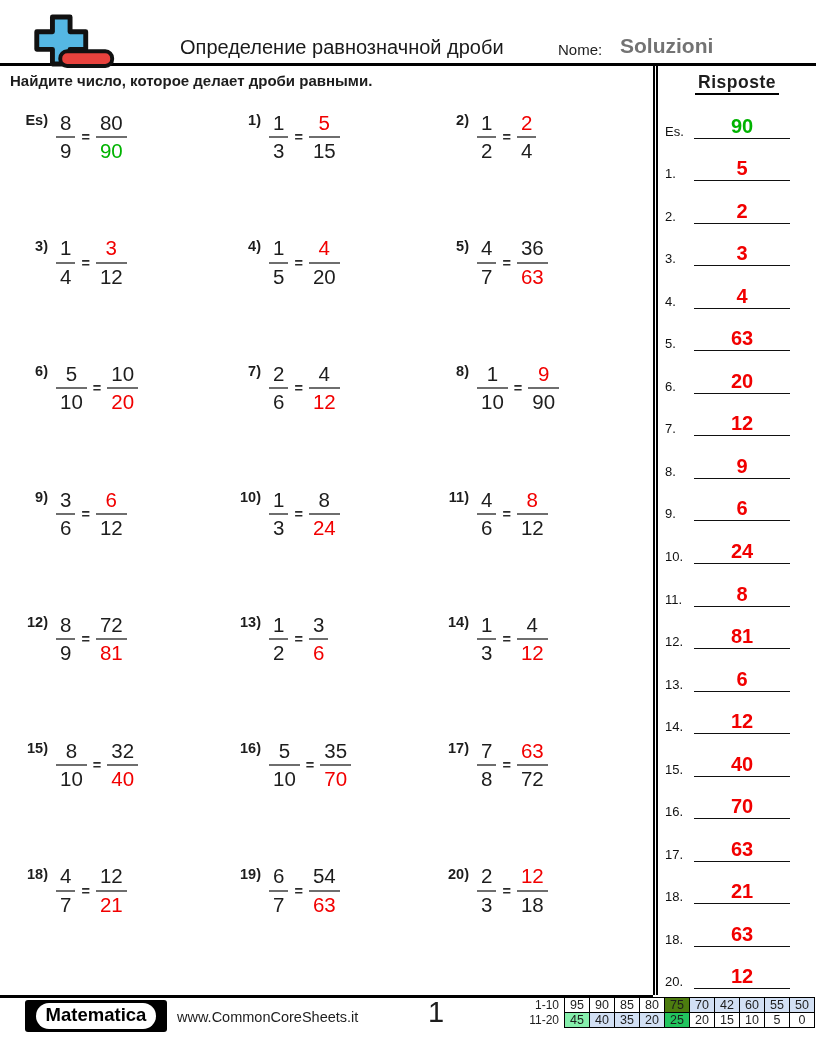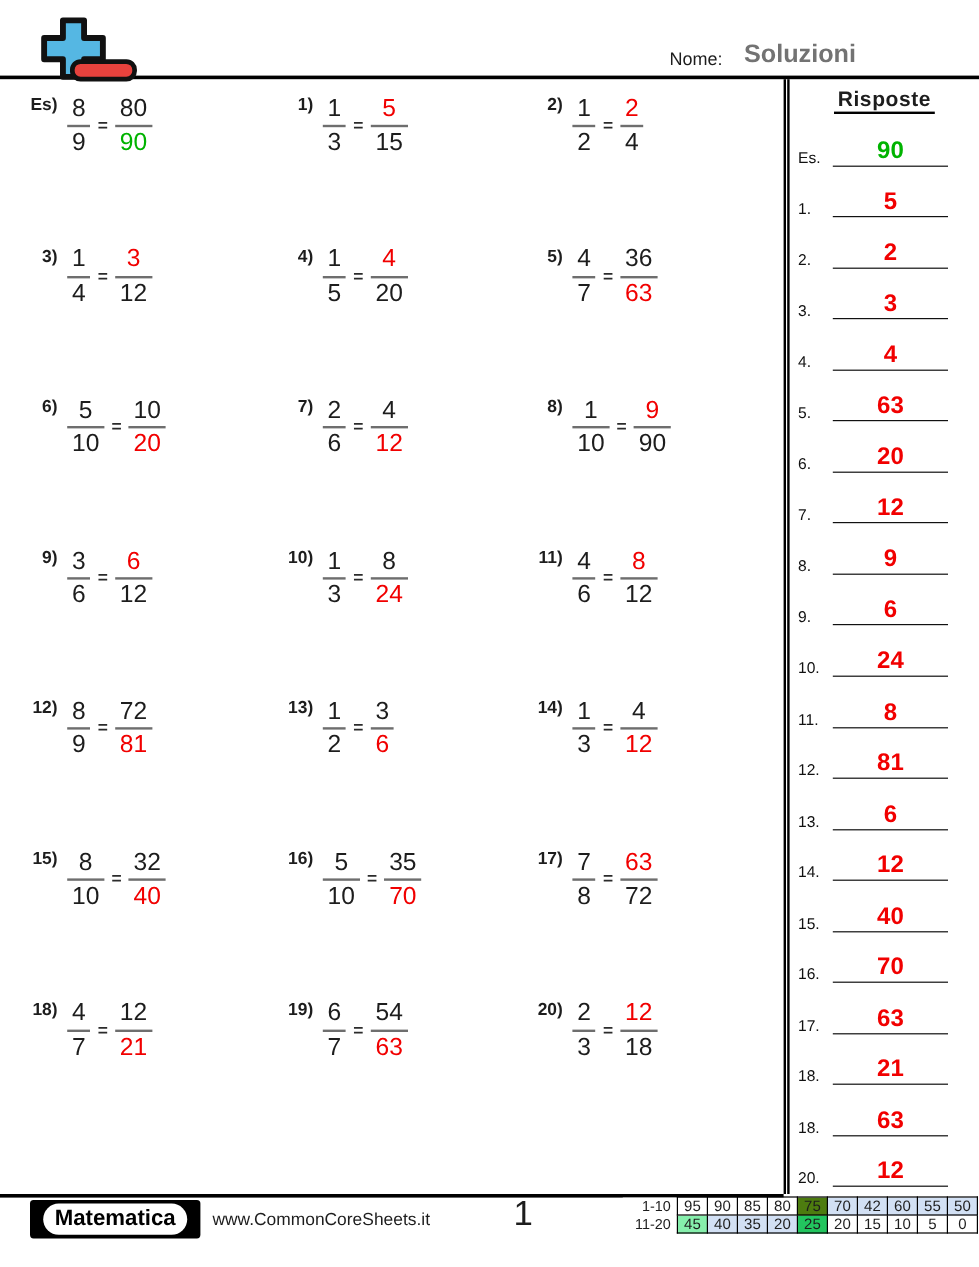--- a/index.html
+++ b/index.html
@@ -12,21 +12,21 @@
   .header { height:66px; position:relative; border-bottom:3px solid #000; }
   .logo { position:absolute; left:26px; top:13px; }
   .title { position:absolute; left:180px; top:36px; font-size:20px; color:#1a1a1a; }
   .nome { position:absolute; left:558px; top:41px; font-size:15px; }
   .soluzioni { position:absolute; left:620px; top:34px; font-size:21px; font-weight:700; }
   
   .main { display:flex; height:929px; }
   .left { flex:1; padding:6px 0 0 10px; }
   .instruction { font-size:15px; font-weight:700; }
   .grid { margin-top:7px; display:grid; grid-template-columns:213px 208px auto; grid-auto-rows:125.6px; }
-  .problem { display:flex; align-items:center; margin-top:1px; height:50px; }
+  .problem { display:flex; align-items:center; margin-top:16px; height:50px; }
   .plabel { font-weight:700; font-size:14.5px; align-self:flex-start; width:38px; text-align:right; margin-right:8px; }
   .frac { display:inline-flex; flex-direction:column; align-items:stretch; text-align:center;
           font-size:20.5px; line-height:1.08; }
   .frac .num { padding:0 4px 2px; border-bottom:2px solid #6e6e6e; }
   .frac .den { padding:2px 4px 0; }
   .eq { font-size:14.5px; font-weight:700; color:#2b2b2b; margin:0 6px; }
   
   .answers { width:163px; border-left:5px double #000; padding-top:6px; }
   .risposte { text-align:center; }
   .risposte span { font-size:17.5px; font-weight:700; border-bottom:2px solid #000; padding:0 3px 1px; letter-spacing:.5px; }
@@ -50,26 +50,28 @@
 </head>
 <body>
 
 <div class="page">
 
   <div class="header">
     <svg class="logo" width="94" height="57" viewBox="0 0 96 58">
       <path d="M27 4 h18 v15 h16 v18 h-16 v15 h-18 v-15 h-16 v-18 h16 z" fill="#55b7e3" stroke="#111" stroke-width="5" stroke-linejoin="round"></path>
       <rect x="35" y="39" width="53" height="15" rx="7" fill="#e8423d" stroke="#111" stroke-width="4"></rect>
     </svg>
+    <div class="title">Определение равнозначной дроби</div>
     <div class="nome">Nome:</div>
     <div class="soluzioni" style="color:#737373;">Soluzioni</div>
   </div>
 
   <div class="main">
     <div class="left">
+      <div class="instruction">Найдите число, которое делает дроби равными.</div>
       <div class="grid">
           <div class="problem">
             <span class="plabel">Es)</span>
             <span class="frac">
               <span class="num" style="color:#1d1d1d">8</span>
               <span class="den" style="color:#1d1d1d">9</span>
             </span>
             <span class="eq">=</span>
             <span class="frac">
               <span class="num" style="color:#1d1d1d">80</span>

